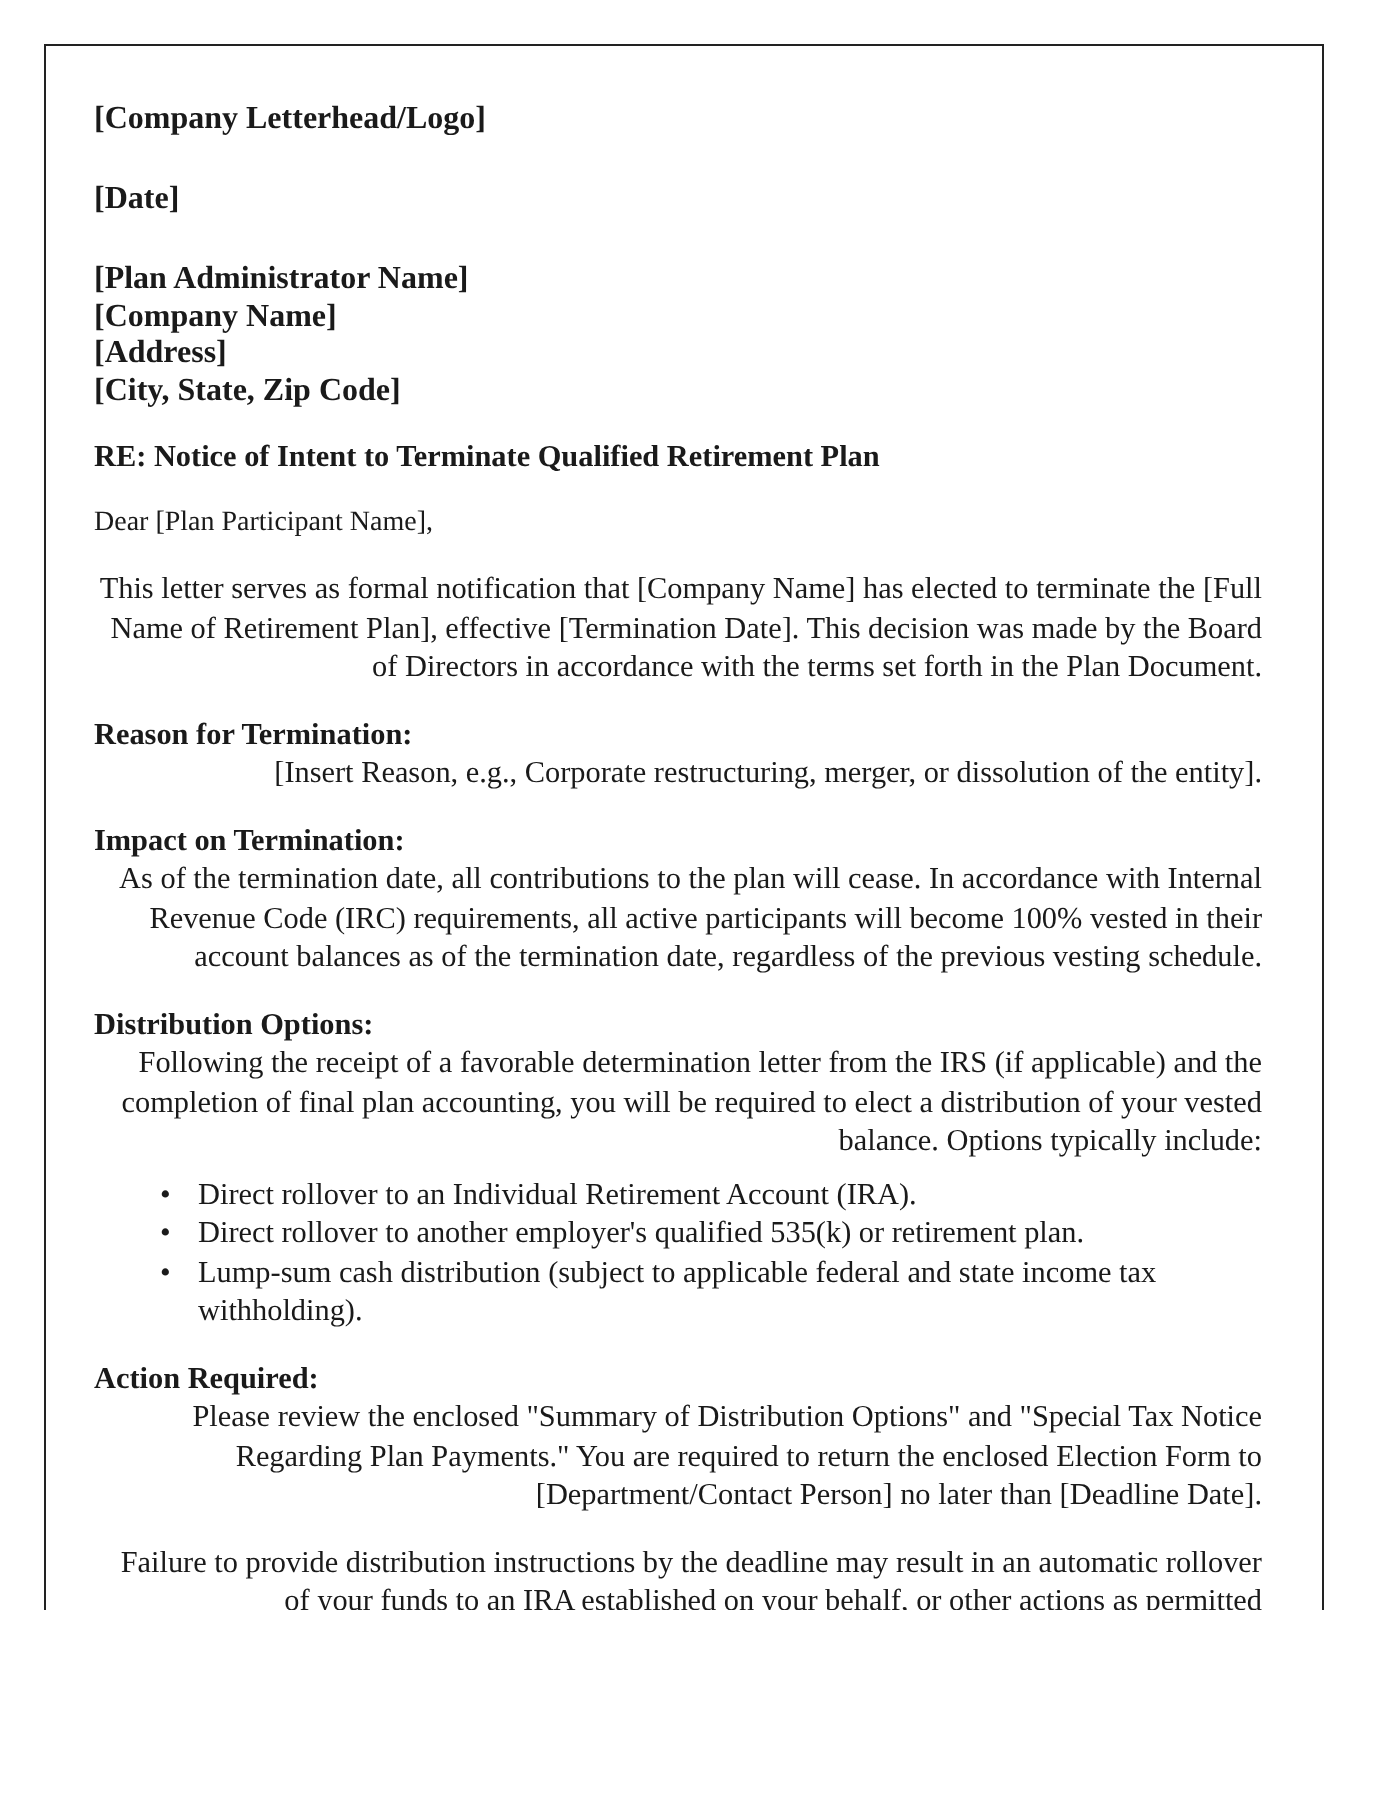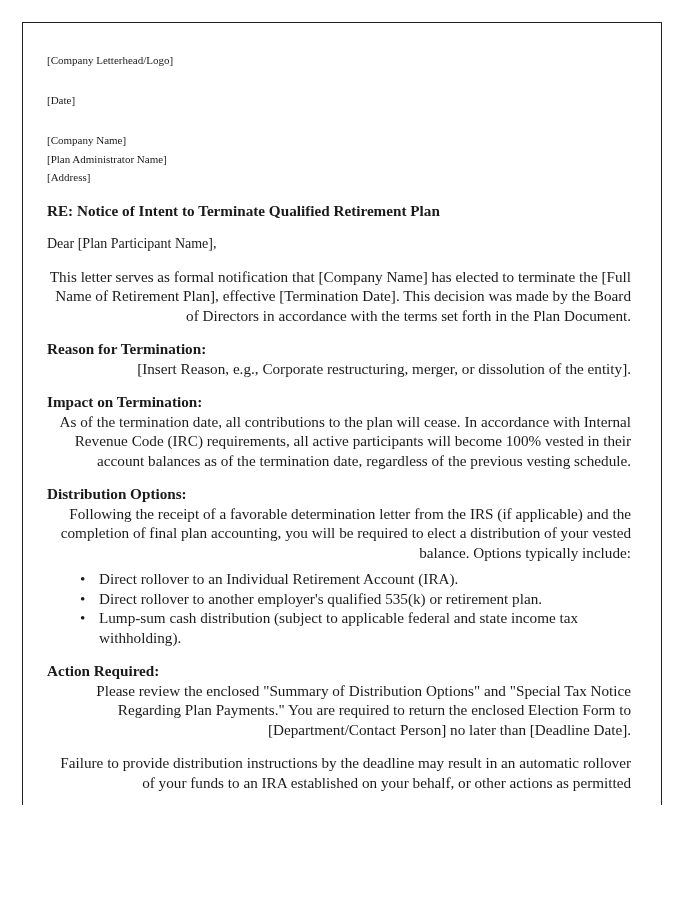--- a/index.html
+++ b/index.html
@@ -30,24 +30,25 @@
     border-right: 1.5px solid #222222;
     border-bottom: none;
     overflow: hidden;
   }
 
   .page-body {
     padding: 28px 30px 0 24px;
   }
 
   .letter-line {
-    font-size: 11px;
+    font-size: 16px;
     line-height: 18px;
     margin: 0;
     white-space: nowrap;
+    font-weight: bold;
   }
 
   .block-gap-lg { height: 22px; }
   .block-gap-md { height: 14px; }
   .block-gap-sm { height: 7px; }
 
   .address-block .letter-line { line-height: 18.5px; }
 
   .re-line {
     font-size: 15.2px;
@@ -106,23 +107,24 @@
 
     <p class="letter-line">[Company Letterhead/Logo]</p>
 
     <div class="block-gap-lg"></div>
 
     <p class="letter-line">[Date]</p>
 
     <div class="block-gap-lg"></div>
 
     <div class="address-block">
+      <p class="letter-line">[Plan Administrator Name]</p>
       <p class="letter-line">[Company Name]</p>
-      <p class="letter-line">[Plan Administrator Name]</p>
       <p class="letter-line">[Address]</p>
+      <p class="letter-line">[City, State, Zip Code]</p>
     </div>
 
     <div class="block-gap-md"></div>
 
     <p class="re-line">RE: Notice of Intent to Terminate Qualified Retirement Plan</p>
 
     <div class="block-gap-md"></div>
 
     <p class="salutation">Dear [Plan Participant Name],</p>
 

